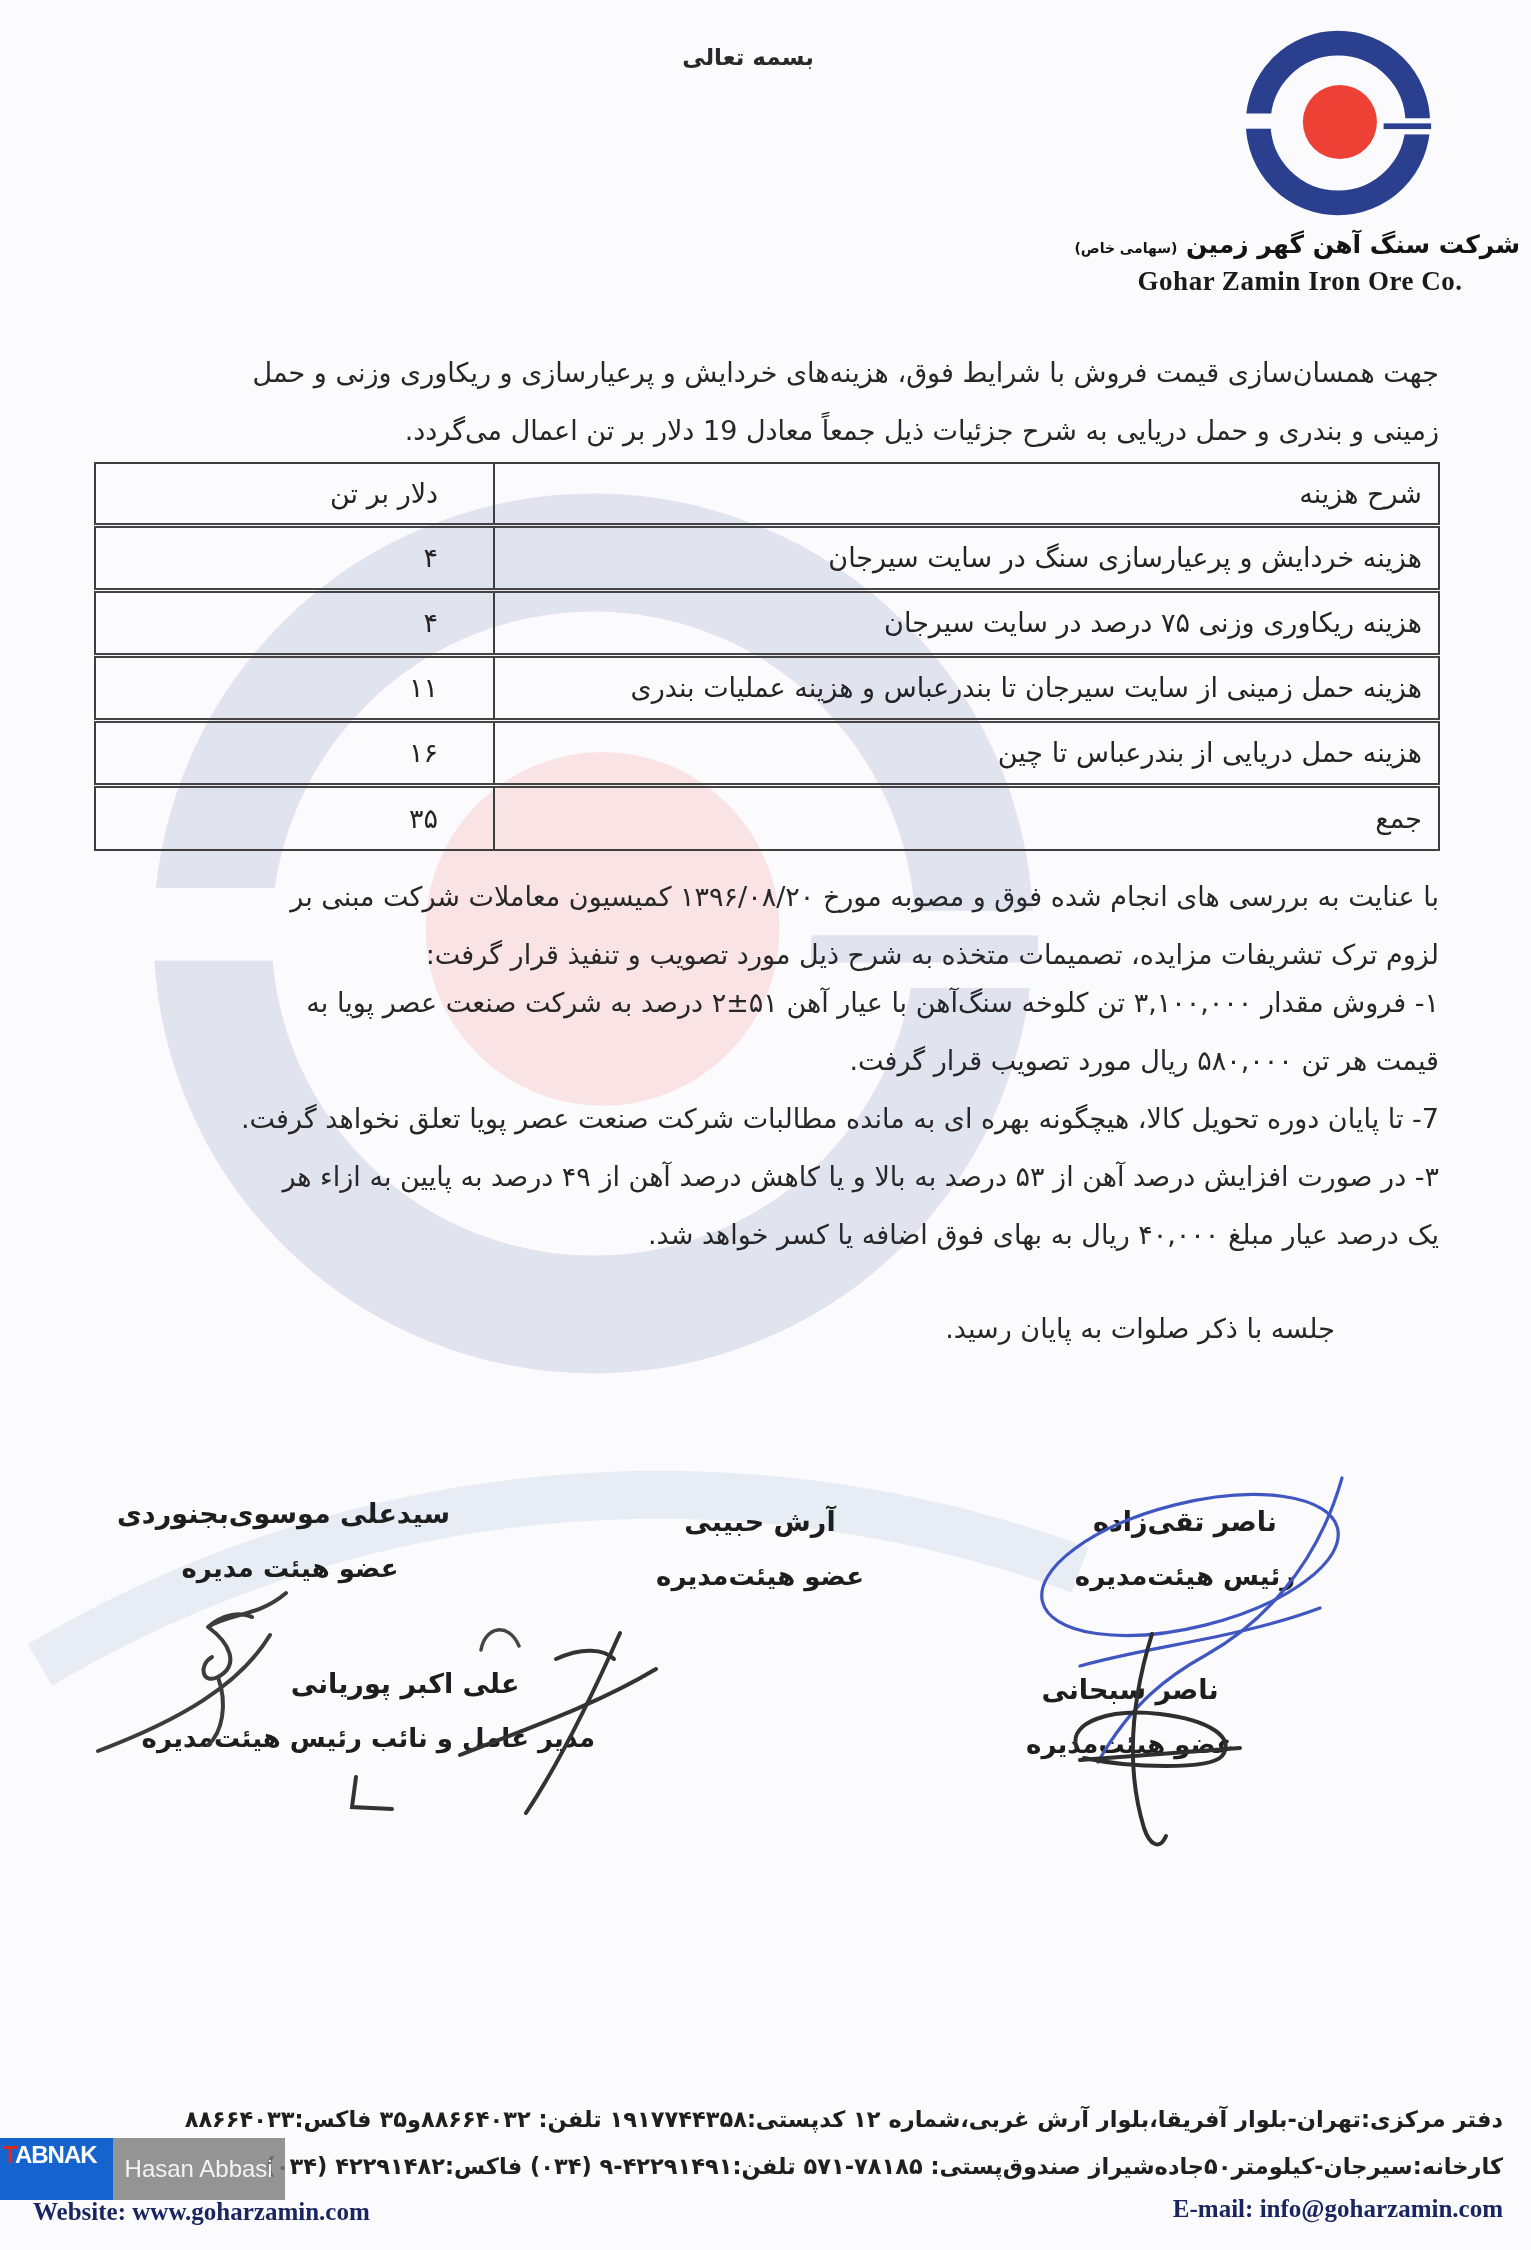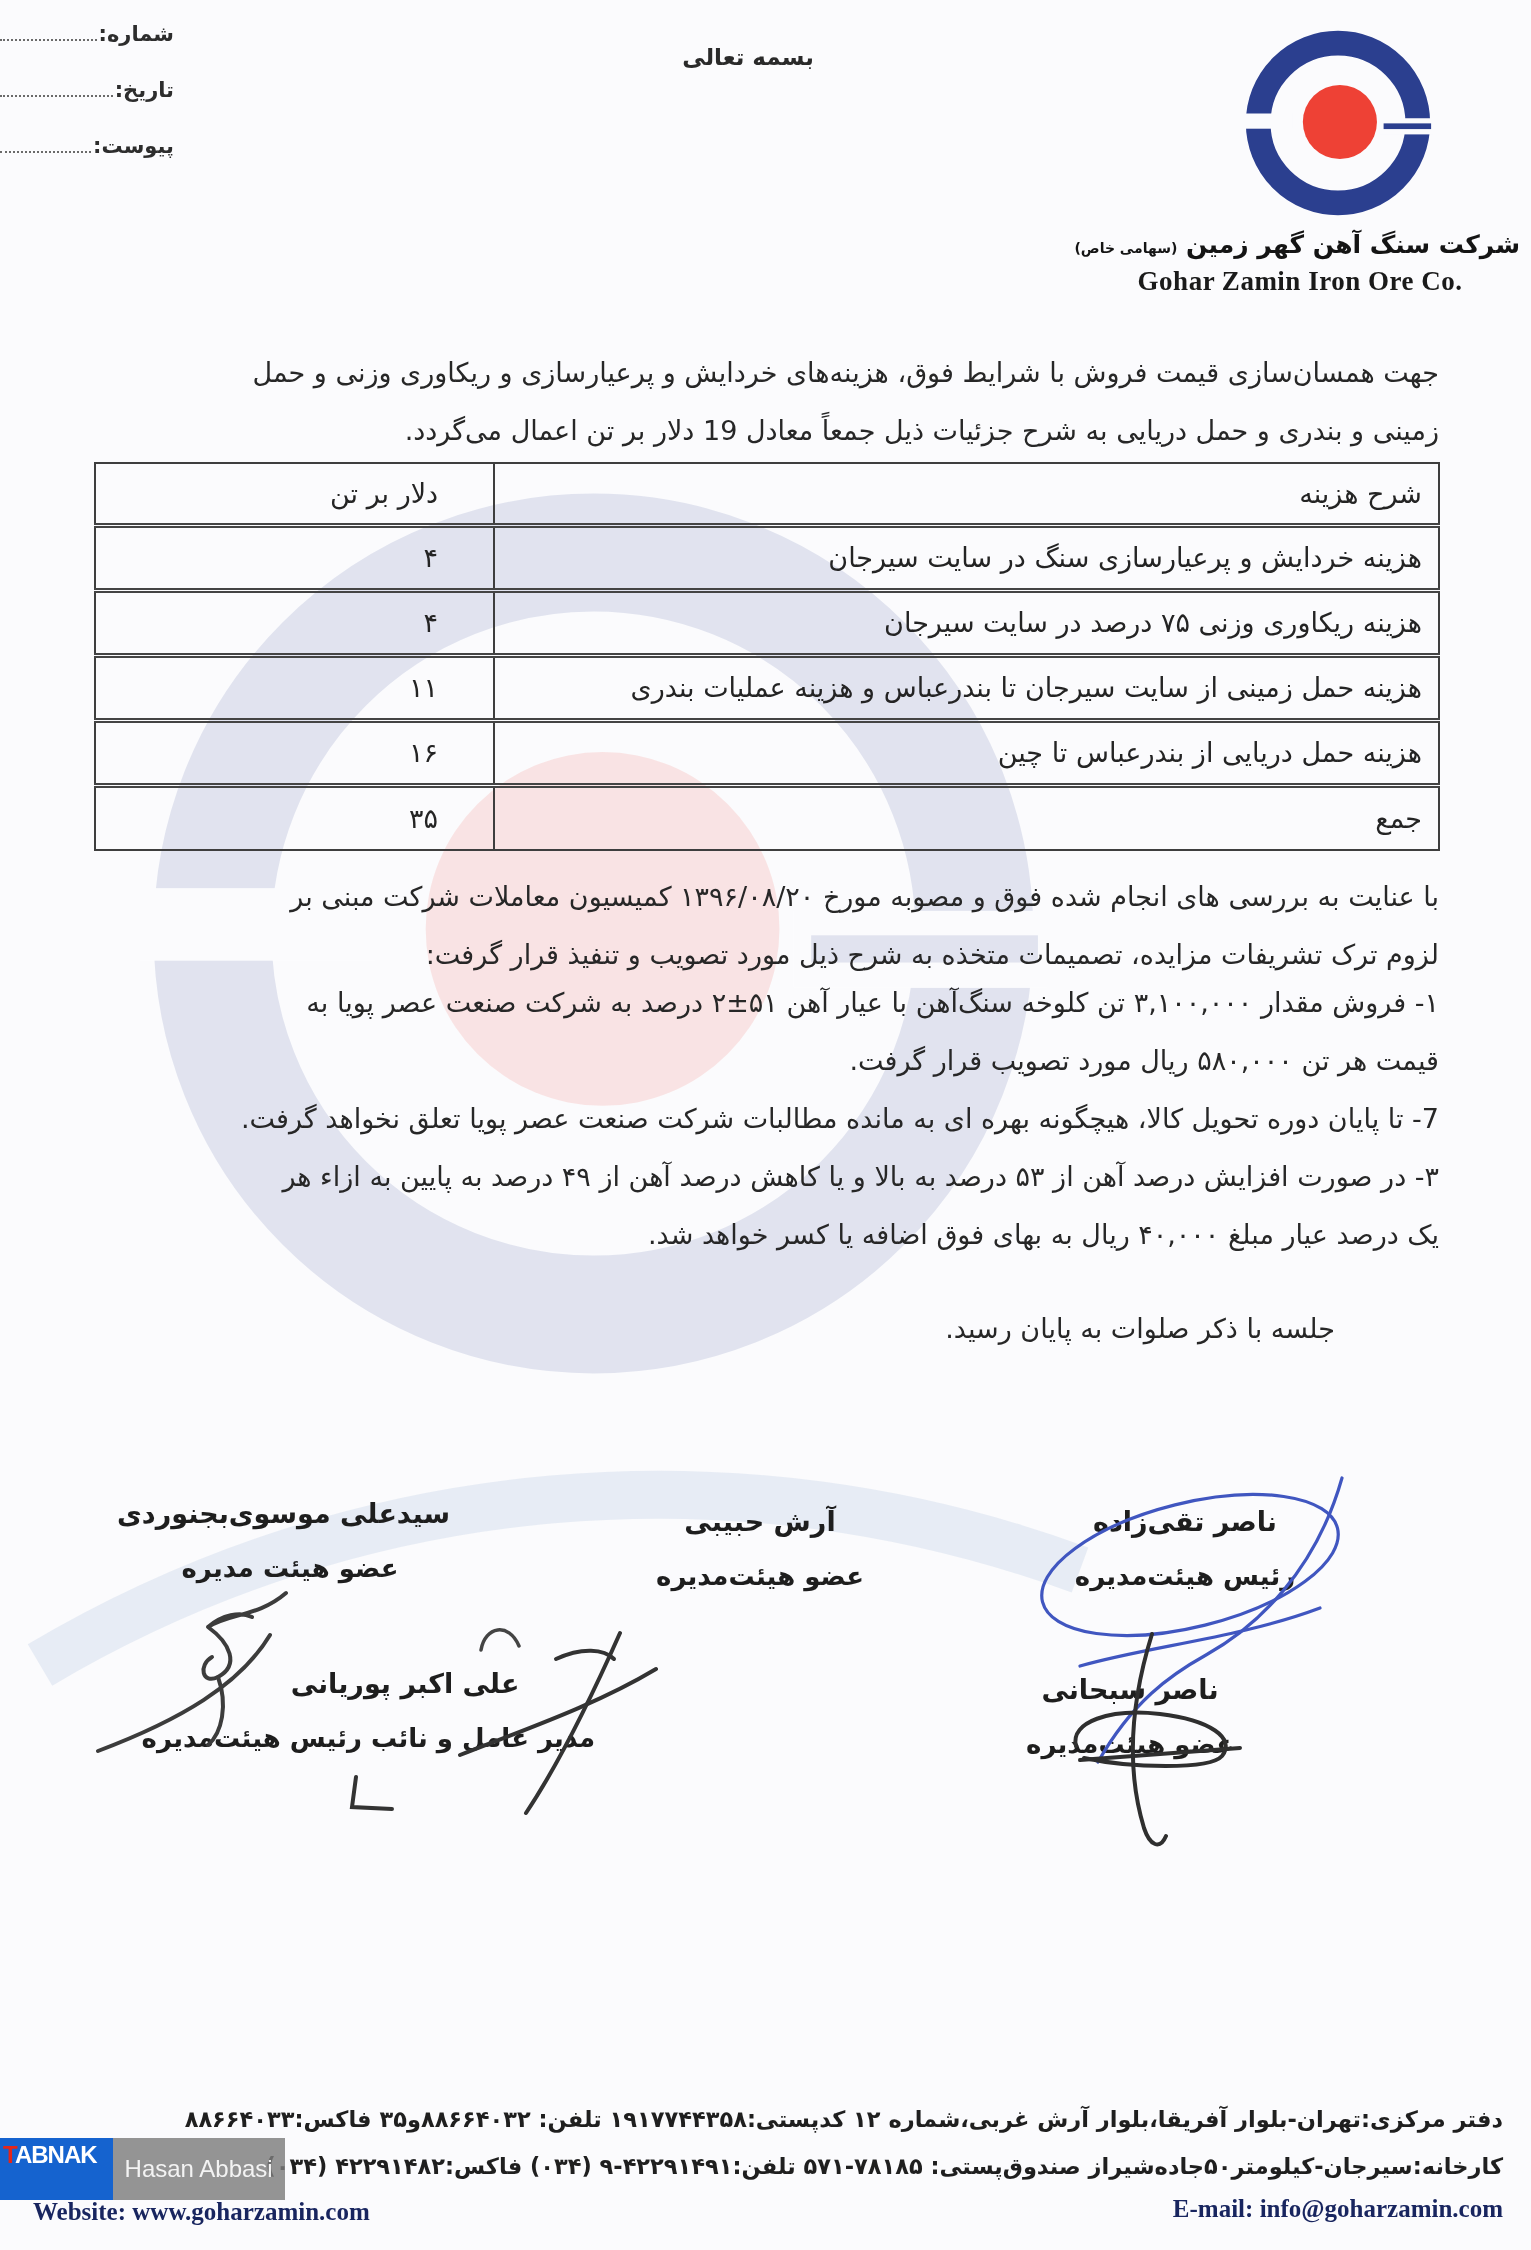--- a/index.html
+++ b/index.html
@@ -90,34 +90,20 @@
     <circle cx="50" cy="50" r="42" fill="none" stroke="#2b3f8f" stroke-width="13"></circle>
     <rect x="-3" y="45" width="29" height="8" fill="#ffffff"></rect>
     <rect x="72" y="47.5" width="32" height="8.5" fill="#ffffff"></rect>
     <rect x="74" y="50.2" width="25" height="3" fill="#2b3f8f"></rect>
     <circle cx="51" cy="49.5" r="19.5" fill="#ee4135"></circle>
   </svg>
   <svg class="abs bg" style="left:0;top:0;width:1531px;height:2250px;" viewBox="0 0 1531 2250">
     <path d="M40,1665 C360,1475 740,1445 1080,1570" fill="none" stroke="#e2e9f3" stroke-width="48" opacity=".8"></path>
   </svg>
 
-  <div class="abs fg form-fields">
-    <div class="ff-row">
-      <span class="ff-label">شماره:</span>
-      <span class="ff-dots"></span>
-    </div>
-    <div class="ff-row">
-      <span class="ff-label">تاریخ:</span>
-      <span class="ff-dots"></span>
-    </div>
-    <div class="ff-row">
-      <span class="ff-label">پیوست:</span>
-      <span class="ff-dots"></span>
-    </div>
-  </div>
 
   <div class="abs fg bismillah rtl">بسمه تعالی</div>
 
   <svg class="abs fg logo" viewBox="0 0 100 100">
     <circle cx="50" cy="50" r="42" fill="none" stroke="#2b3f8f" stroke-width="13"></circle>
     <rect x="-3" y="45" width="29" height="8" fill="#fbfbfd"></rect>
     <rect x="72" y="47.5" width="32" height="8.5" fill="#fbfbfd"></rect>
     <rect x="74" y="50.2" width="25" height="3" fill="#2b3f8f"></rect>
     <circle cx="51" cy="49.5" r="19.5" fill="#ee4135"></circle>
   </svg>

